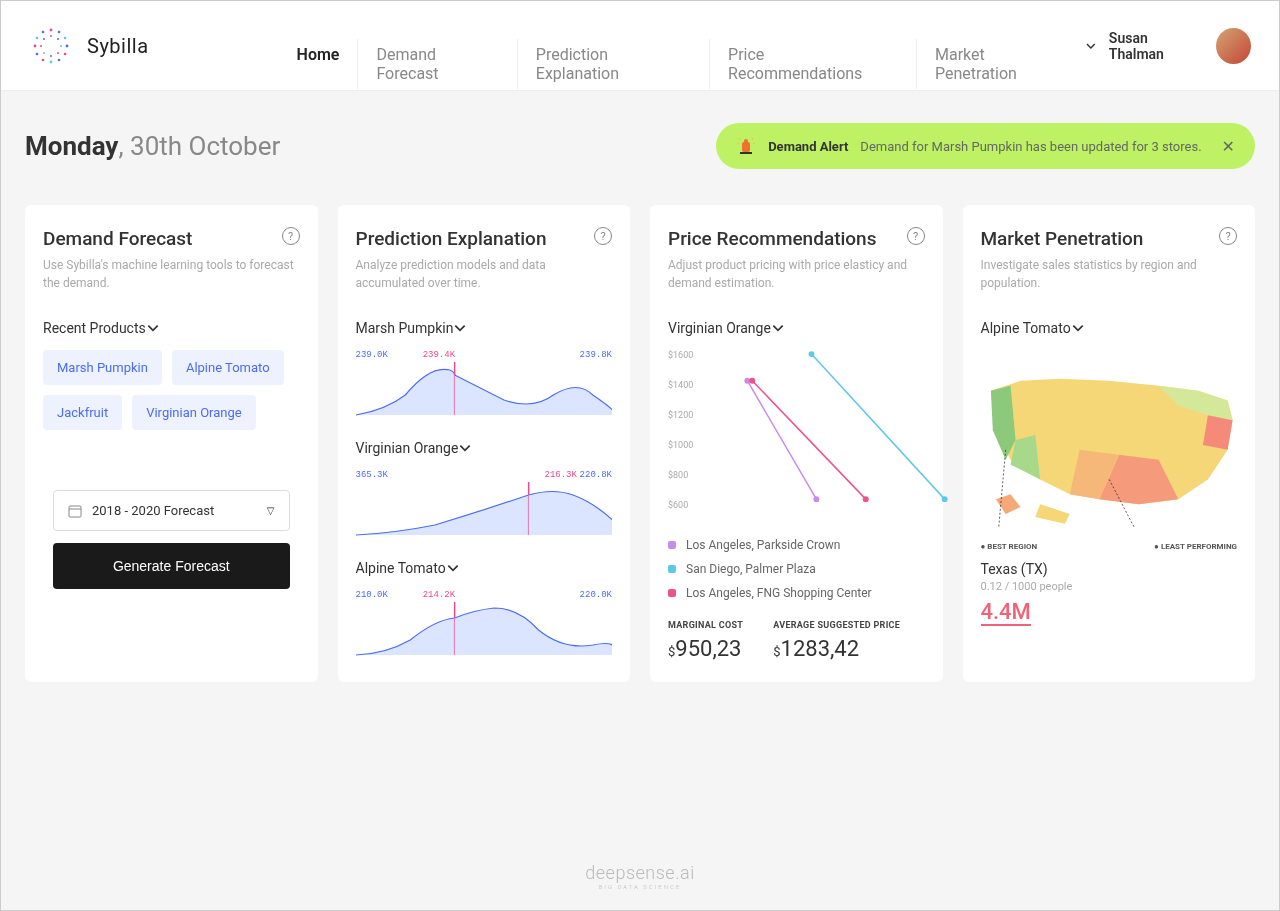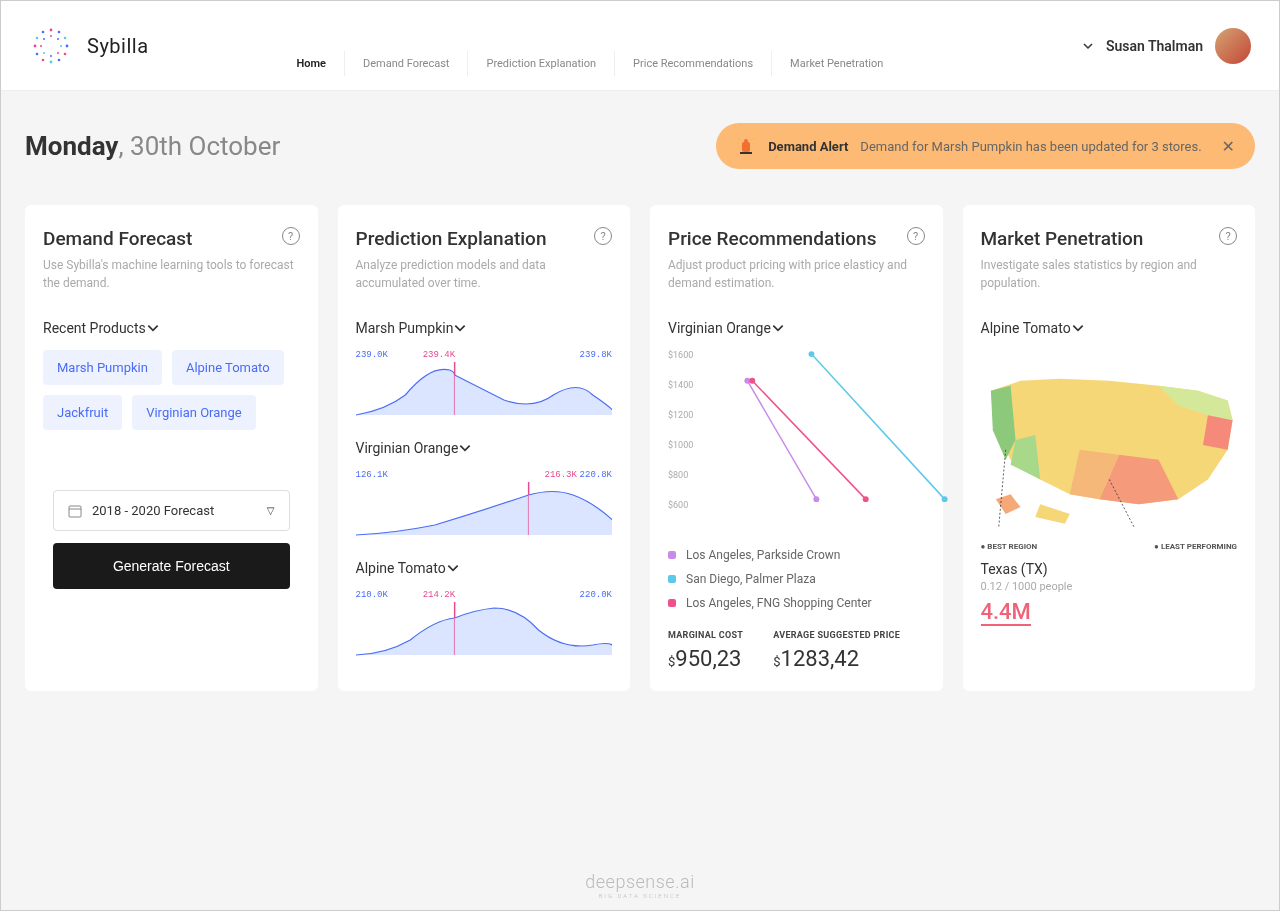--- a/index.html
+++ b/index.html
@@ -2,33 +2,33 @@
 <html><head>
 <meta charset="utf-8">
 <style>
 * { box-sizing: border-box; margin: 0; padding: 0; }
 body { font-family: -apple-system, BlinkMacSystemFont, "Segoe UI", Roboto, sans-serif; background: #f5f5f5; color: #333; border: 1px solid #ccc; width: 1280px; height: 911px; overflow: hidden; }
 .header { background: #fff; height: 90px; display: flex; align-items: center; padding: 0 28px; border-bottom: 1px solid #eee; justify-content: flex-end; }
 .logo { display: flex; align-items: center; gap: 14px; }
 .logo-icon { width: 44px; height: 44px; position: relative; }
 .logo-text { font-size: 20px; font-weight: 400; color: #222; letter-spacing: 0.5px; }
 .nav { display: flex; gap: 0; margin-left: 130px; }
-.nav-item { padding: 6px 18px; font-size: 11px; color: #888; cursor: pointer; border-right: 1px solid #eee; margin-top: 36px; }
+.nav-item { padding: 6px 18px; font-size: 16px; color: #888; cursor: pointer; border-right: 1px solid #eee; margin-top: 36px; }
 .nav-item.active { color: #222; font-weight: 600; }
 .nav-item:last-child { border-right: none; }
 .user { margin-left: auto; display: flex; align-items: center; gap: 12px; font-size: 14px; font-weight: 600; }
 .avatar { width: 36px; height: 36px; border-radius: 50%; background: linear-gradient(135deg,#d4a574,#c44536); }
 .chevron { width: 12px; height: 12px; }
 
 .content { padding: 32px 24px; }
 .top-row { display: flex; align-items: center; justify-content: space-between; margin-bottom: 36px; }
 .date { font-size: 26px; }
 .date .day { font-weight: 700; }
 .date .rest { color: #888; }
-.alert { background: #fdba74; border-radius: 24px; padding: 13px 20px; display: flex; align-items: center; gap: 12px; font-size: 13px; }
+.alert { background: #bef264; border-radius: 24px; padding: 13px 20px; display: flex; align-items: center; gap: 12px; font-size: 13px; }
 .alert-icon { width: 20px; height: 20px; }
 .alert-title { font-weight: 700; }
 .alert-text { color: #666; }
 .alert-close { margin-left: 8px; cursor: pointer; color: #666; font-size: 16px; }
 
 .cards { display: flex; gap: 20px; }
 .card { background: #fff; border-radius: 6px; padding: 22px 18px 20px; flex: 1; position: relative; }
 .card-title { font-size: 19px; font-weight: 500; color: #333; margin-bottom: 6px; }
 .card-desc { font-size: 12px; color: #aaa; line-height: 1.5; }
 .help-icon { position: absolute; top: 22px; right: 18px; width: 18px; height: 18px; border: 1.5px solid #888; border-radius: 50%; display: flex; align-items: center; justify-content: center; font-size: 11px; color: #888; cursor: pointer; }
@@ -46,21 +46,21 @@
 
 .mini-chart { margin-top: 6px; margin-bottom: 18px; position: relative; height: 72px; font-family: Liberation Mono, monospace; }
 .mini-labels { display: flex; justify-content: space-between; font-size: 9px; position: absolute; top: 0; width: 100%; }
 .mini-labels .l { color: #4a6cf7; }
 .mini-labels .m { color: #e84a8f; }
 .mini-labels .r { color: #4a6cf7; }
 .mini-svg { width: 100%; height: 72px; }
 
 .price-chart { margin-top: 8px; height: 180px; position: relative; }
 .y-tick { position: absolute; left: 0; font-size: 9px; color: #aaa; }
-.legend { margin-top: 18px; }
+.legend { margin-top: 8px; }
 .legend-item { display: flex; align-items: center; gap: 10px; font-size: 12px; color: #666; margin-bottom: 10px; }
 .legend-dot { width: 8px; height: 8px; border-radius: 2px; }
 
 .metrics { display: flex; gap: 30px; margin-top: 20px; }
 .metric-label { font-size: 9px; font-weight: 700; color: #444; letter-spacing: 0.3px; }
 .metric-value { font-size: 22px; margin-top: 6px; }
 .metric-value .cur { font-size: 13px; }
 
 .map-svg { width: 100%; height: 180px; }
 .region-labels { display: flex; justify-content: space-between; margin-top: 8px; font-size: 8px; font-weight: 700; color: #555; }
@@ -196,21 +196,21 @@
       </div>
 
       <div class="section-row" style="margin-top:8px">
           <span class="section-label">Virginian Orange</span>
           <svg class="chev-down" width="14" height="14" viewBox="0 0 12 12">
             <path d="M2 4l4 4 4-4" stroke="#333" stroke-width="1.5" fill="none"></path>
           </svg>
         </div>
       <div class="mini-chart">
         <div class="mini-labels">
-            <span class="l">126.1K</span>
+            <span class="l">365.3K</span>
             <span class="m" style="margin-right:-60%">216.3K</span>
             <span class="r">220.8K</span>
           </div>
         <svg class="mini-svg" viewBox="0 0 260 72" preserveAspectRatio="none">
             <path d="M0,65 Q40,63 80,55 Q130,40 175,25 L175,65 Z" fill="#dce5ff"></path>
             <path d="M0,65 Q40,63 80,55 Q130,40 175,25" stroke="#4a6cf7" fill="none" stroke-width="1.2"></path>
             <line x1="175" y1="12" x2="175" y2="65" stroke="#e84a8f" stroke-width="1.5"></line>
             <path d="M175,25 Q200,18 220,25 Q240,32 260,50 L260,65 L175,65 Z" fill="#dce5ff"></path>
             <path d="M175,25 Q200,18 220,25 Q240,32 260,50" stroke="#4a6cf7" fill="none" stroke-width="1.2"></path>
           </svg>

